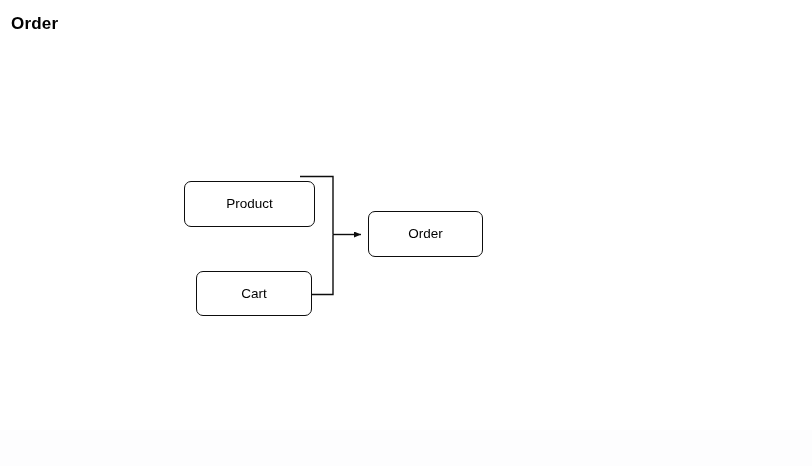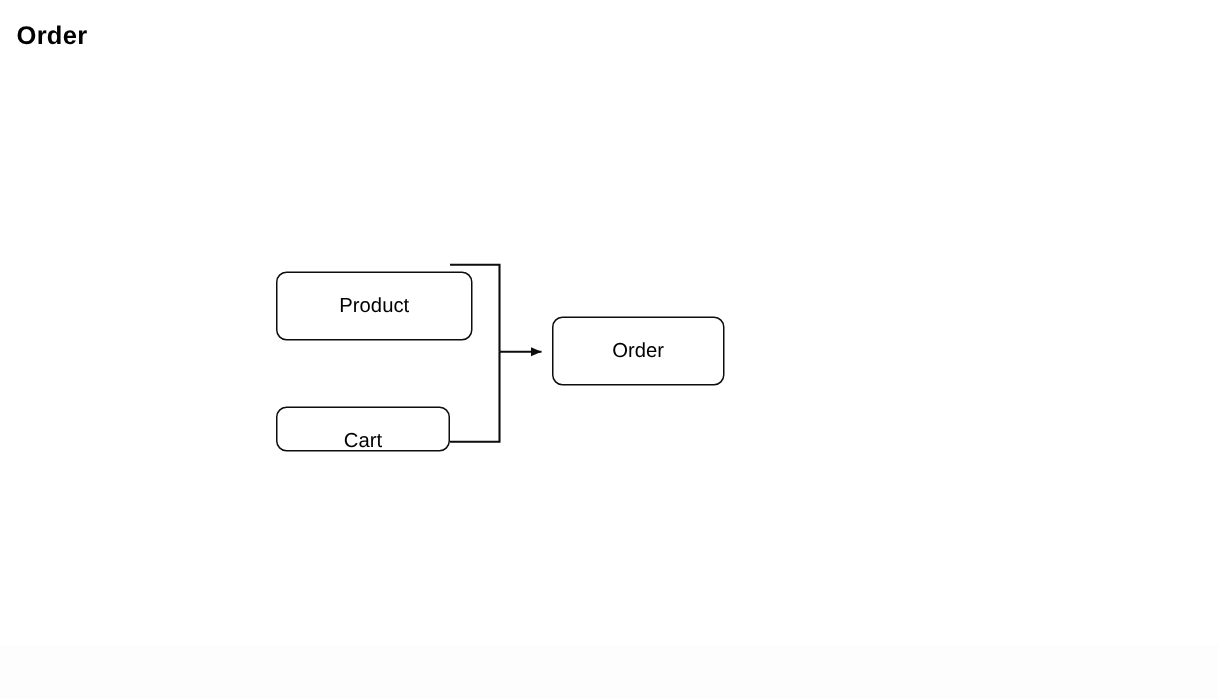--- a/index.html
+++ b/index.html
@@ -60,25 +60,24 @@
     white-space: nowrap;
   }
   #node-product {
     left: 184px;
     top: 153px;
     width: 131px;
     height: 46px;
     margin-top: 28px;
   }
   #node-cart {
-    left: 184px;
+    left: 196px;
     top: 271px;
     width: 116px;
-    height: 30px;
-    align-items: flex-end;
+    height: 45px;
   }
   #node-order {
     left: 368px;
     top: 211px;
     width: 115px;
     height: 46px;
   }
   #edges {
     position: absolute;
     left: 0;

